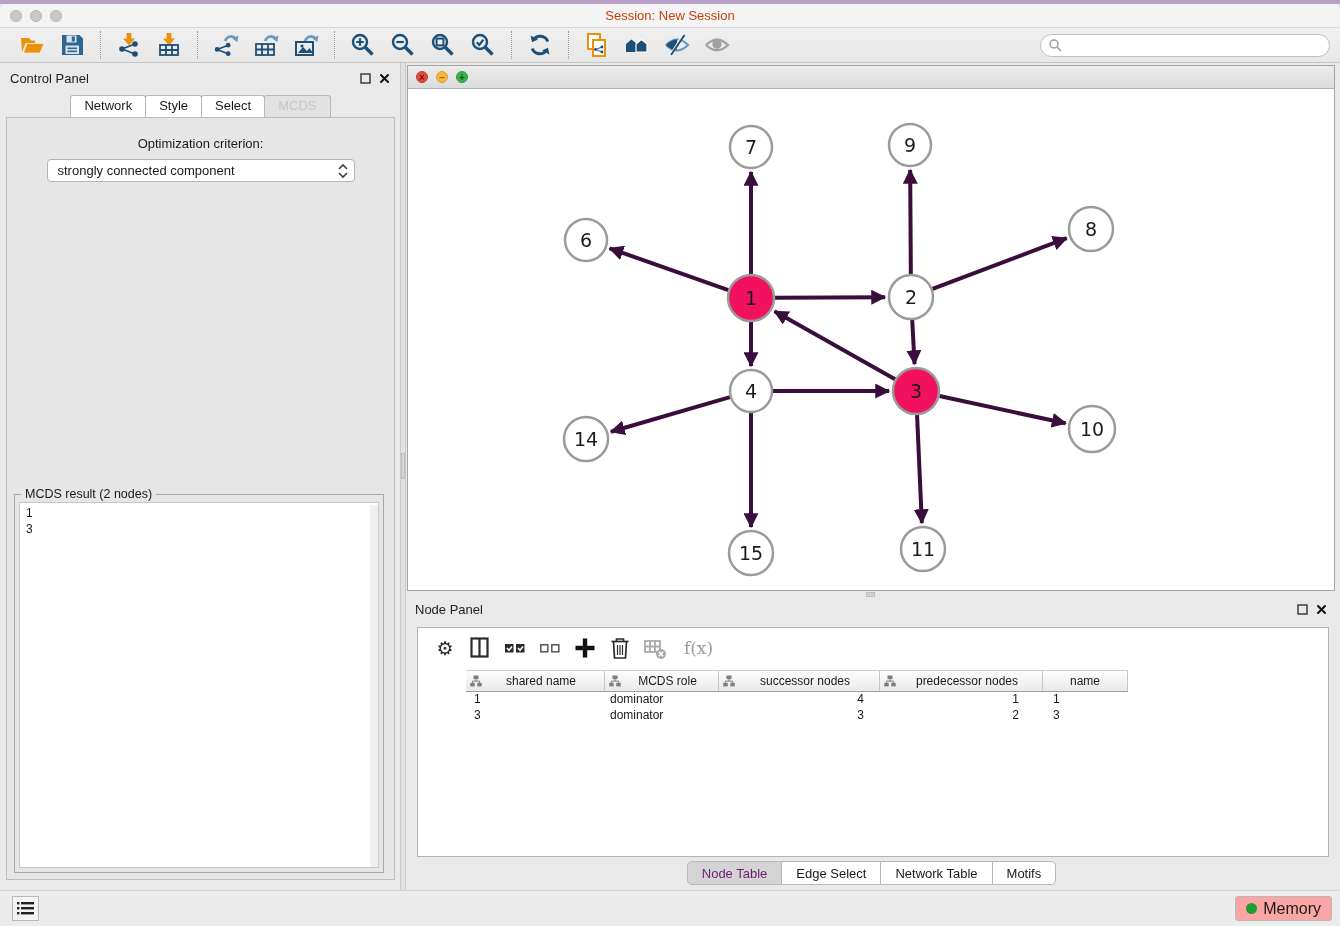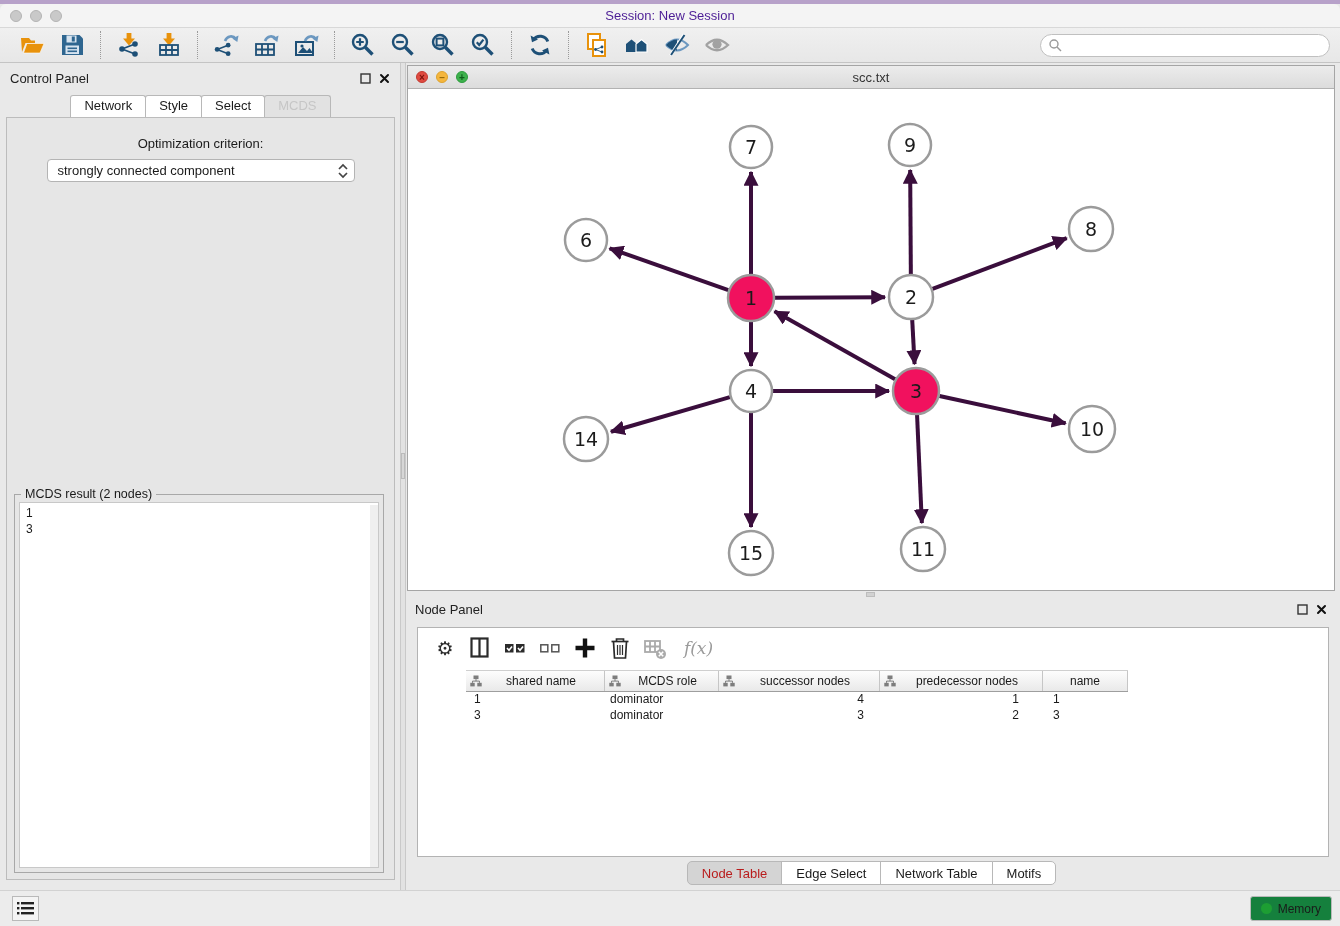--- a/index.html
+++ b/index.html
@@ -4,21 +4,21 @@
 <style>
   * { margin:0; padding:0; box-sizing:border-box; }
   html,body { width:1340px; height:926px; }
   body { position:relative; font-family:"Liberation Sans",sans-serif; background:#e9e9e9; overflow:hidden; font-size:13px; color:#1a1a1a; }
 
   
   .mac-strip { position:absolute; left:0; top:0; width:1340px; height:4px; background:#b7a1c9; }
   .titlebar { position:absolute; left:0; top:4px; width:1340px; height:24px; background:#f4f4f4; border-bottom:1px solid #d8d8d8; border-radius:6px 6px 0 0; }
   .traffic { position:absolute; top:6px; display:flex; gap:8px; left:10px; }
   .light { width:12px; height:12px; border-radius:50%; background:#c9c9c9; border:1px solid #b4b4b4; position:relative; font-size:9px; line-height:10px; text-align:center; }
-  .win-title { position:absolute; left:0; right:0; top:4px; text-align:center; color:#4c1d95; font-size:13px; }
+  .win-title { position:absolute; left:0; right:0; top:4px; text-align:center; color:#c2410c; font-size:13px; }
 
   .toolbar { position:absolute; left:0; top:28px; width:1340px; height:35px; background:linear-gradient(#f0f0f0,#e7e7e7); border-bottom:1px solid #c4c4c4; display:flex; align-items:center; padding-left:12px; }
   .tb-btn { width:30px; height:30px; display:flex; align-items:center; justify-content:center; margin:0 5px; }
   .tb-sep { height:28px; border-left:1px dotted #9a9a9a; margin:0 8px; }
   .tb-spacer { flex:1; }
   .searchbox { width:290px; height:23px; background:#fff; border:1px solid #c0c0c0; border-radius:12px; margin-right:10px; display:flex; align-items:center; padding-left:7px; }
   .searchbox input { border:none; outline:none; flex:1; height:19px; font-size:12px; background:transparent; font-family:"Liberation Sans",sans-serif; }
 
   
   .cpanel { position:absolute; left:0; top:63px; width:400px; height:827px; background:#e9e9e9; }
@@ -53,39 +53,39 @@
   .tl.green { background:#3db14c; border:1px solid #2e9c3e; color:#0d5c1a; }
   .net-canvas { position:absolute; left:0; top:23px; right:0; bottom:0; background:#fff; }
   .hdivider-grip { position:absolute; left:866px; top:592px; width:9px; height:5px; background:#d2d2d2; border:1px solid #bdbdbd; }
 
   
   .tpanel { position:absolute; left:407px; top:597px; width:928px; height:291px; background:#e9e9e9; }
   .tpanel .panel-head { padding:0 8px; height:24px; }
   .tp-content { position:absolute; left:10px; right:6px; top:30px; bottom:31px; background:#fff; border:1px solid #b3b3b3; }
   .tp-toolbar { height:40px; display:flex; align-items:center; padding-left:12px; gap:5px; }
   .tp-btn { width:30px; height:30px; display:flex; align-items:center; justify-content:center; }
-  .fx-label { font-size:17px; color:#9a9a9a; font-family:"DejaVu Serif",serif; font-style:italic; margin-left:17px;text-align:center; }
+  .fx-label { font-size:17px; color:#9a9a9a; font-family:"DejaVu Serif",serif; margin-left:17px;text-align:center; }
   .ttable { position:absolute; left:0; right:0; top:42px; bottom:0; overflow:hidden;padding-left:48px; }
   .thead { display:flex; height:22px; border-top:1px solid #cfcfcf; border-bottom:1px solid #9e9e9e; background:linear-gradient(#fdfdfd,#e9e9e9); width:662px; }
   .th { display:flex; align-items:center; border-right:1px solid #c6c6c6; font-size:12px; padding:0 4px; }
   .th .hlabel { margin:0 auto; }
   .trow { display:flex; height:16px; font-size:12px; }
   .td { overflow:hidden; white-space:nowrap; }
   .al { text-align:left; } .ar { text-align:right; }
 
   .bottom-tabs { position:absolute; left:0; right:0; bottom:3px; display:flex; justify-content:center; }
   .btab { border:1px solid #b8b8b8; background:#fff; height:24px; display:flex; align-items:center; padding:0 14px; font-size:13px; margin-right:-1px; }
   .btab:first-child { border-radius:5px 0 0 5px; }
   .btab:last-child { border-radius:0 5px 5px 0; }
-  .btab.active { background:#d4d4d4; color:#b91c1c; }
+  .btab.active { background:#d4d4d4; color:#701a75; }
 
   
   .statusbar { position:absolute; left:0; bottom:0; width:1340px; height:36px; background:#ececec; border-top:1px solid #d2d2d2; }
   .sb-left { position:absolute; left:12px; top:5px; width:27px; height:25px; background:#f4f4f4; border:1px solid #b9b9b9; display:flex; align-items:center; justify-content:center; }
-  .sb-mem { position:absolute; right:8px; top:5px; height:25px; background:#15803d; border:1px solid #b9b9b9; border-radius:3px; display:flex; align-items:center; gap:6px; padding:0 10px; font-size:12px; }
+  .sb-mem { position:absolute; right:8px; top:5px; height:25px; background:#fca5a5; border:1px solid #b9b9b9; border-radius:3px; display:flex; align-items:center; gap:6px; padding:0 10px; font-size:16px; }
   .mem-dot { width:11px; height:11px; border-radius:50%; background:#1d9e33; }
 
   svg.icon { display:block; }
   .gear-txt { font-size:19px; color:#2b2b2b; line-height:1; }
 </style>
 </head>
 <body>
 
 <div class="mac-strip"></div>
 <div class="titlebar">
@@ -298,21 +298,20 @@
     <span class="grip"></span>
   </div>
 
 <div class="netwin">
   <div class="netwin-titlebar">
     <span class="tl-group">
       <span class="tl red">×</span>
       <span class="tl yellow">–</span>
       <span class="tl green">+</span>
     </span>
-    <span class="netwin-title">scc.txt</span>
   </div>
   <div class="net-canvas">
     <svg id="graph-svg" width="926" height="502" viewBox="0 0 926 502">
         <defs>
           <marker id="arrow" viewBox="0 0 12 12" refX="11" refY="6" markerWidth="15" markerHeight="15" markerUnits="userSpaceOnUse" orient="auto">
             <path d="M0 0L12 6L0 12Z" fill="#3A0E3C"></path>
           </marker>
         </defs>
         <line x1="343" y1="185" x2="343" y2="83" stroke="#3A0E3C" stroke-width="4" marker-end="url(#arrow)"></line>
         <line x1="320.35811677585554" y1="201.0410349878765" x2="201.58529502515046" y2="159.2905885542953" stroke="#3A0E3C" stroke-width="4" marker-end="url(#arrow)"></line>

